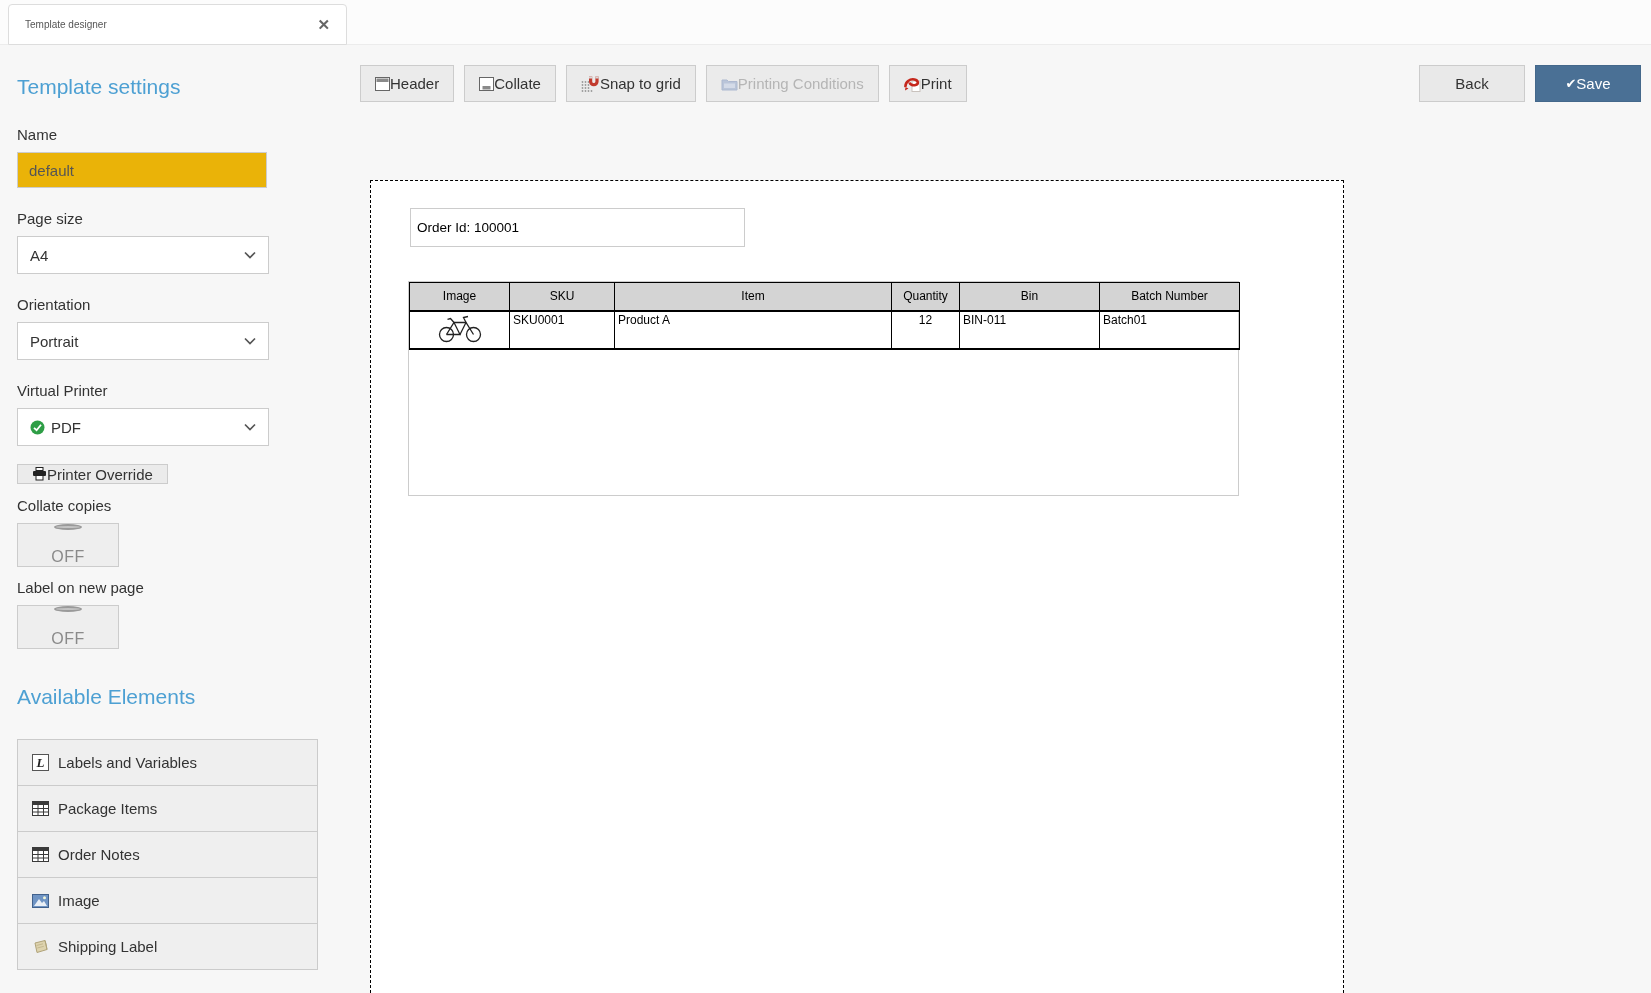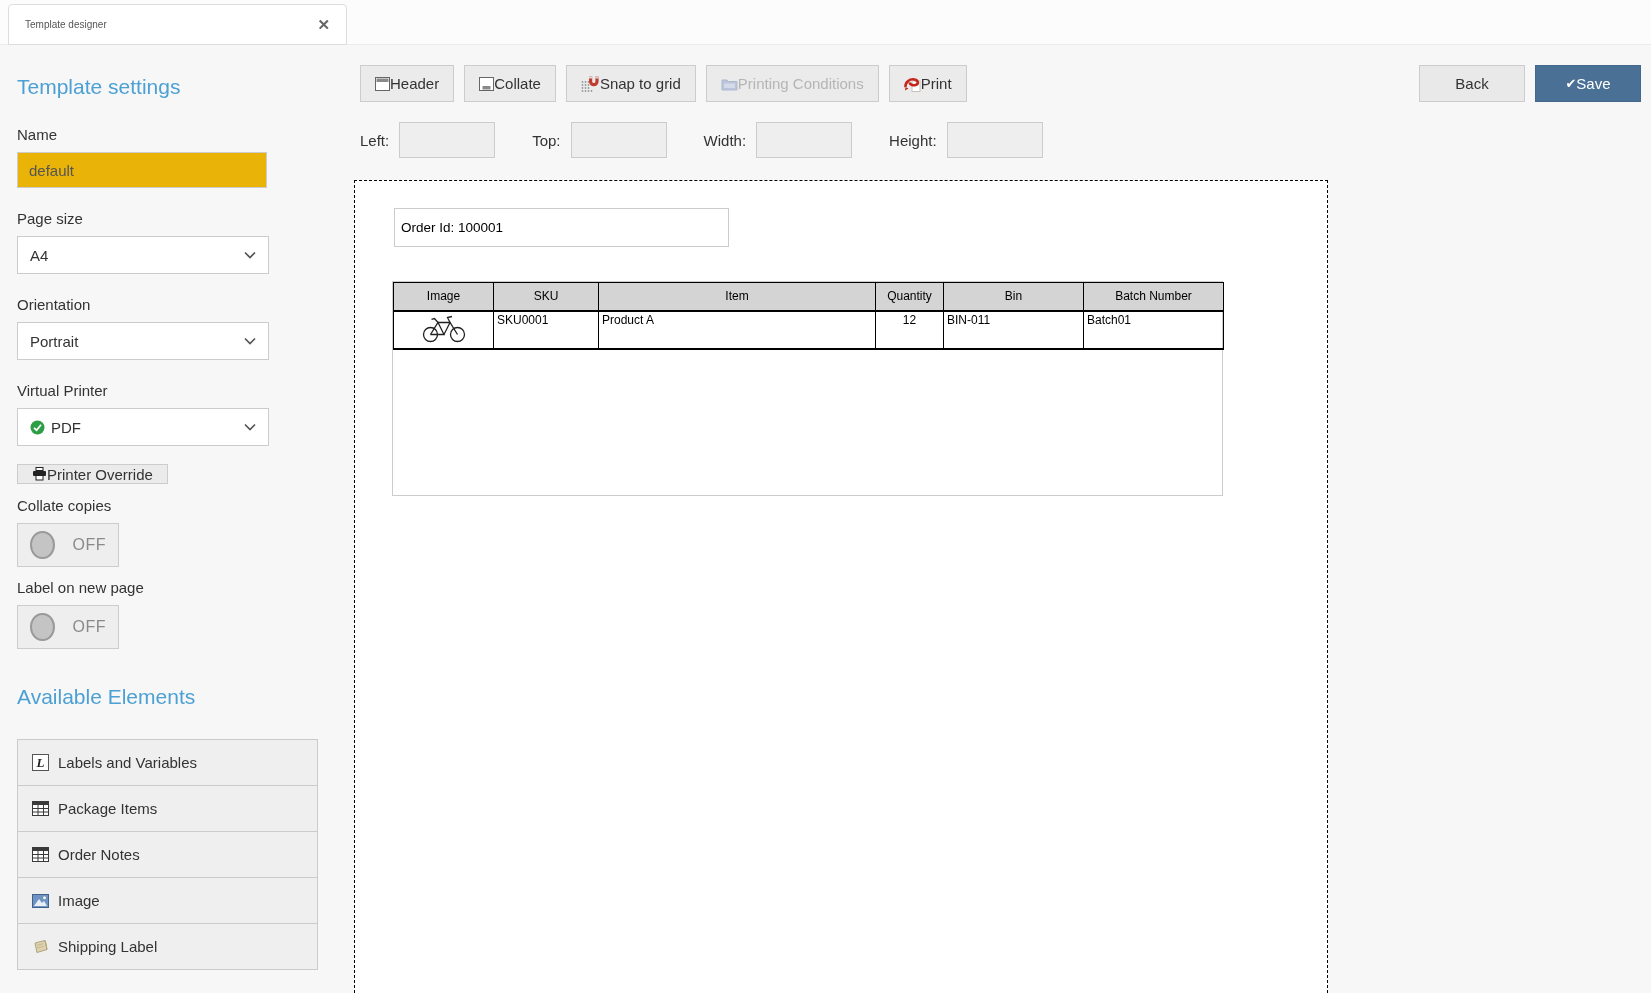--- a/index.html
+++ b/index.html
@@ -18,21 +18,21 @@
   .h-blue { font-size:21px; font-weight:400; color:#4da0d3; }
   .h-settings { margin-top:30px; }
   .f-label { font-size:15px; color:#333; margin:22px 0 9px; }
   .f-label.first { margin-top:27px; }
   .text-input { width:250px; height:36px; background:#eab308; border:1px solid #ccc; color:#555; font-size:15px; font-family:inherit; padding:0 11px; }
   .selectbox { width:252px; height:38px; background:#fff; border:1px solid #ccc; display:flex; align-items:center; padding:0 12px; font-size:15px; color:#333; cursor:pointer; }
   .selectbox .sel-text { flex:1; display:flex; align-items:center; gap:6px; }
   .btn { display:inline-flex; align-items:center; gap:0; background:#ebebeb; border:1px solid #ccc; color:#333; font-size:15px; font-family:inherit; height:37px; padding:0 14px; cursor:pointer; }
   .printer-override { margin-top:18px; height:20px; }
   .toggle-label { font-size:15px; margin:12px 0 9px; }
-  .toggle { width:102px; height:44px; background:#eee; border:1px solid #ccc; display:flex; align-items:center; padding:0 12px; gap:18px; cursor:pointer; }
+  .toggle { width:102px; height:44px; background:#eee; border:1px solid #ccc; display:flex; align-items:center; padding:0 12px; gap:18px; cursor:pointer;flex-direction:column; }
   .knob { width:28px; height:28px; border-radius:50%; background:#c4c4c4; border:2px solid #9a9a9a; }
   .toggle-state { font-size:16px; color:#8a8a8a; letter-spacing:.5px; }
   .h-elements { margin-top:36px; }
   .elem-list { margin-top:30px; width:301px; }
   .elem-item { display:flex; align-items:center; gap:9px; height:47px; background:#efefef; border:1px solid #cbcbcb; margin-top:-1px; padding-left:14px; font-size:15px; color:#333; cursor:pointer; }
   .elem-item:first-child { margin-top:0; }
   .icon { display:inline-flex; align-items:center; justify-content:center; }
   .lv-box { width:17px; height:17px; border:1px solid #555; background:#fff; font-family:"Liberation Serif",serif; font-style:italic; font-weight:bold; font-size:13px; color:#222; display:flex; align-items:center; justify-content:center; }
 
   
@@ -43,21 +43,21 @@
   .btn-back { width:106px; justify-content:center; background:#e9e9e9; }
   .btn-save { width:106px; justify-content:center; background:#4a7095; border-color:#44688b; color:#fff; }
   .btn-save .chk { font-size:13px; }
 
   
   .posbar { position:absolute; left:360px; top:122px; display:flex; align-items:center; }
   .pos-label { font-size:15px; color:#333; margin-right:10px; }
   .pos-input { width:96px; height:36px; background:#eee; border:1px solid #ccc; font-size:14px; font-family:inherit; padding:0 6px; margin-right:37px; color:#555; }
 
   
-  .canvas { position:absolute; left:354px; top:180px; width:974px; height:813px; background:#fff; border:1px dashed #000; border-bottom:none; }
+  .canvas { position:absolute; left:370px; top:180px; width:974px; height:813px; background:#fff; border:1px dashed #000; border-bottom:none; }
   .order-label-el { position:absolute; left:39px; top:27px; width:335px; height:39px; border:1px solid #ccc; background:#fff; display:flex; align-items:center; padding-left:6px; font-size:13.5px; color:#000; }
   .pkg-el { position:absolute; left:37px; top:100px; width:831px; height:215px; border:1px solid #ccc; background:#fff; }
   table.items { border-collapse:collapse; width:830px; table-layout:fixed; font-size:12px; color:#000; }
   table.items th, table.items td { border:1px solid #000; overflow:hidden; }
   table.items th { height:28px; background:#d4d4d4; font-weight:400; text-align:center; border-bottom-width:2px; }
   table.items td { height:34px; vertical-align:top; padding:1px 3px; border-bottom-width:2px; }
   td.c-center { text-align:center; }
   td.c-img { text-align:center; padding:0; }
 </style>
 </head>
@@ -255,30 +255,20 @@
     <span class="spacer"></span>
     <button class="btn btn-back">
       <span>Back</span>
     </button>
     <button class="btn btn-save">
       <span class="chk">✔</span>
       <span>Save</span>
     </button>
   </div>
 
-  <div class="posbar">
-    <span class="pos-label">Left:</span>
-    <input class="pos-input" value="" style="">
-    <span class="pos-label">Top:</span>
-    <input class="pos-input" value="" style="">
-    <span class="pos-label">Width:</span>
-    <input class="pos-input" value="" style="">
-    <span class="pos-label">Height:</span>
-    <input class="pos-input" value="" style="">
-  </div>
 
   <div class="canvas">
 
     <div class="order-label-el">
       <span>Order Id: 100001</span>
     </div>
 
     <div class="pkg-el">
       <table class="items">
         <colgroup>

